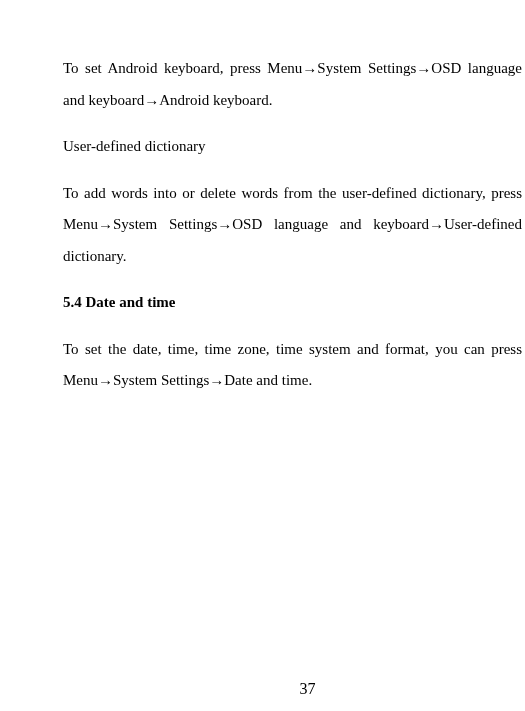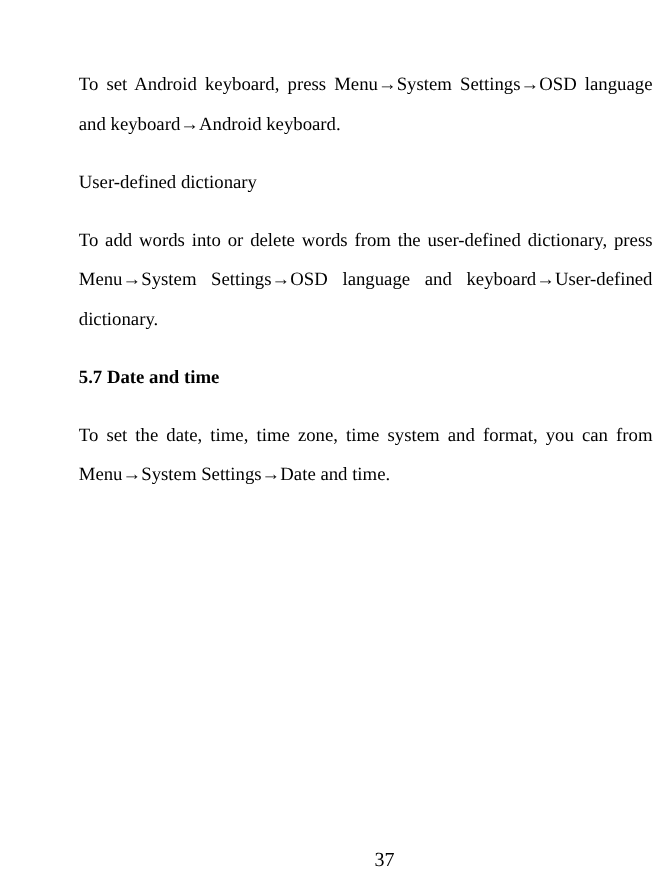--- a/index.html
+++ b/index.html
@@ -26,16 +26,16 @@
     text-align: center;
     font-size: 16px;
   }
 </style>
 </head>
 <body>
 
 <p class="para">To set Android keyboard, press Menu→System Settings→OSD language and keyboard→Android keyboard.</p>
 <p class="para">User-defined dictionary</p>
 <p class="para">To add words into or delete words from the user-defined dictionary, press Menu→System Settings→OSD language and keyboard→User-defined dictionary.</p>
-<p class="para bold">5.7 Date and time</p>
-<p class="para">To set the date, time, time zone, time system and format, you can from Menu→System Settings→Date and time.</p>
+<p class="para bold">5.4 Date and time</p>
+<p class="para">To set the date, time, time zone, time system and format, you can press Menu→System Settings→Date and time.</p>
 
 <div class="page-num">37</div>
 
 </body></html>

